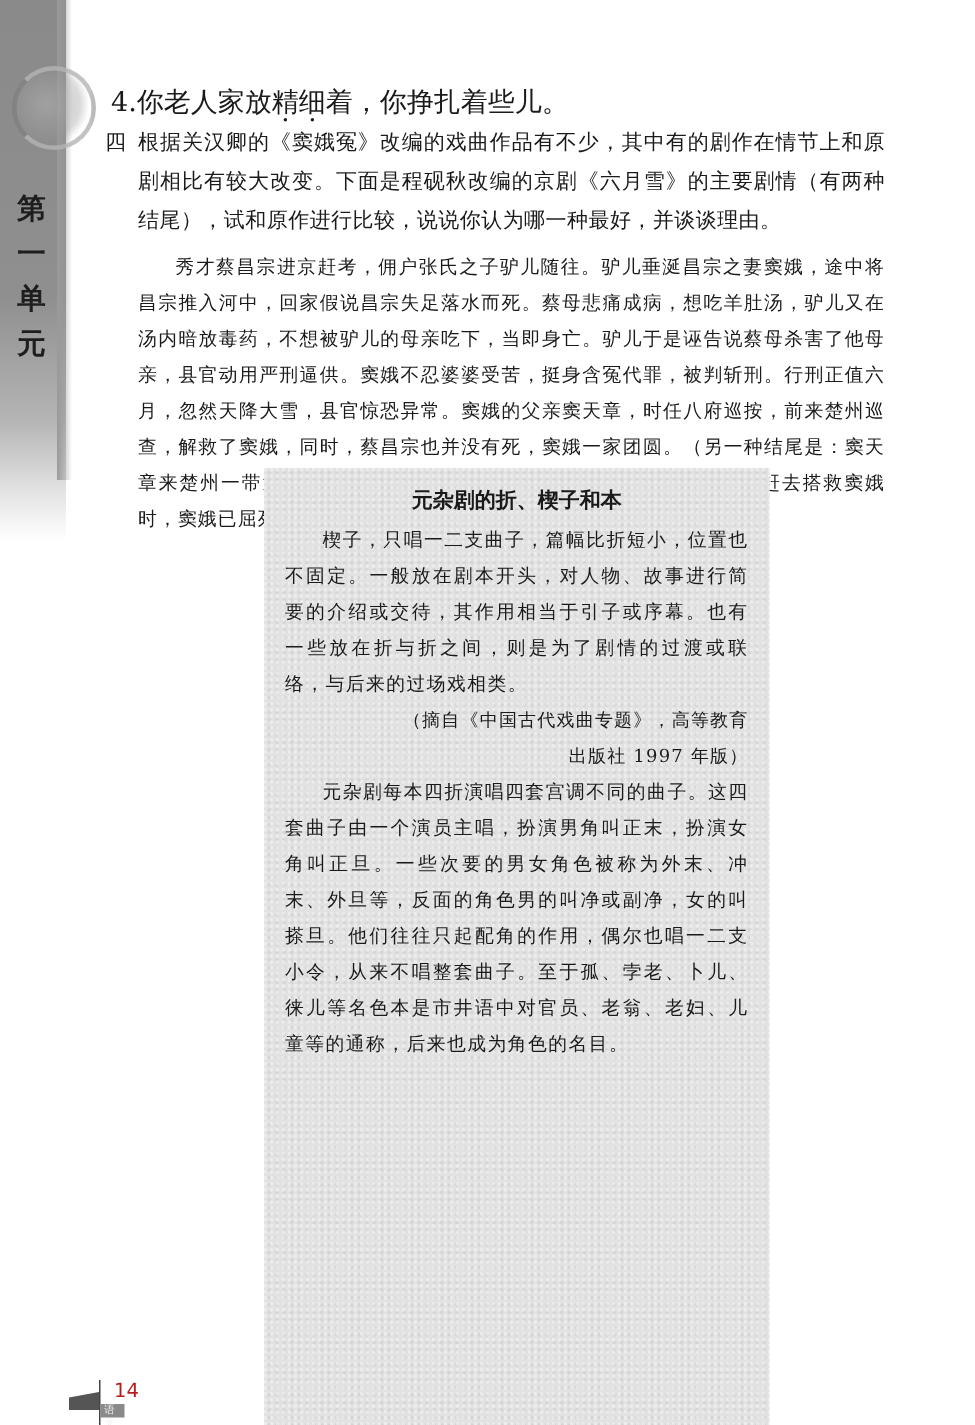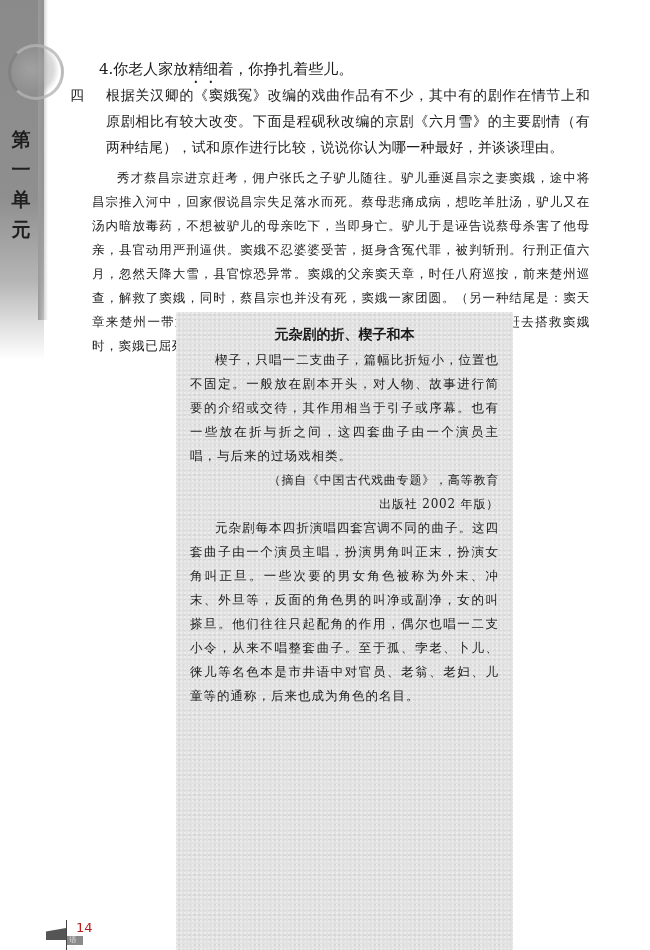--- a/index.html
+++ b/index.html
@@ -27,29 +27,29 @@
   .unit-title {
     position: absolute; left: 6px; top: 128px; width: 30px;
     display: flex; flex-direction: column; align-items: center; gap: 8px;
     font-family: "DejaVu Sans", "Liberation Sans", sans-serif;
     font-weight: bold; font-size: 19px; color: #1e1e1e;
   }
   .unit-title span { line-height: 22px; }
 
   
   .main { position: absolute; left: 70px; top: 58px; width: 520px; }
-  .exercise-line { font-size: 15px; line-height: 22px; margin-left: 29px; }
+  .exercise-line { font-size: 18px; line-height: 22px; margin-left: 4px; }
   .emph { position: relative; }
   .emph::after {
     content: "·"; position: absolute; left: 50%; transform: translateX(-50%);
     top: 11px; font-size: 12px; font-weight: bold;
   }
   .q-block { display: flex; margin-top: 2px; }
   .q-num { width: 22px; font-size: 14px; line-height: 26px; flex-shrink: 0; }
-  .q-text { font-size: 14px; line-height: 26px; letter-spacing: 0.3px; text-align: justify; margin-left: 14px; }
+  .q-text { font-size: 14px; line-height: 26px; letter-spacing: 0.3px; text-align: justify; }
   .synopsis {
     margin-left: 22px; margin-top: 6px;
     font-size: 12.5px; line-height: 24px; text-indent: 2em; text-align: justify;
     letter-spacing: 0.8px;
   }
 
   
   .note-box {
     position: absolute; left: 176px; top: 312px; width: 337px; height: 726px;
     background-color: #e2e2e2;
@@ -103,23 +103,23 @@
   <div class="q-block">
     <div class="q-num">四</div>
     <div class="q-text">根据关汉卿的《窦娥冤》改编的戏曲作品有不少，其中有的剧作在情节上和原剧相比有较大改变。下面是程砚秋改编的京剧《六月雪》的主要剧情（有两种结尾），试和原作进行比较，说说你认为哪一种最好，并谈谈理由。</div>
   </div>
 
   <p class="synopsis">秀才蔡昌宗进京赶考，佣户张氏之子驴儿随往。驴儿垂涎昌宗之妻窦娥，途中将昌宗推入河中，回家假说昌宗失足落水而死。蔡母悲痛成病，想吃羊肚汤，驴儿又在汤内暗放毒药，不想被驴儿的母亲吃下，当即身亡。驴儿于是诬告说蔡母杀害了他母亲，县官动用严刑逼供。窦娥不忍婆婆受苦，挺身含冤代罪，被判斩刑。行刑正值六月，忽然天降大雪，县官惊恐异常。窦娥的父亲窦天章，时任八府巡按，前来楚州巡查，解救了窦娥，同时，蔡昌宗也并没有死，窦娥一家团圆。（另一种结尾是：窦天章来楚州一带巡查时，乡民替窦娥喊冤，于是将张驴儿抓获。但当他赶去搭救窦娥时，窦娥已屈死于刑刀之下。）</p>
 </div>
 
 <div class="note-box">
   <div class="note-title">元杂剧的折、楔子和本</div>
-  <p class="note-p">楔子，只唱一二支曲子，篇幅比折短小，位置也不固定。一般放在剧本开头，对人物、故事进行简要的介绍或交待，其作用相当于引子或序幕。也有一些放在折与折之间，这四套曲子由一个演员主唱，与后来的过场戏相类。</p>
+  <p class="note-p">楔子，只唱一二支曲子，篇幅比折短小，位置也不固定。一般放在剧本开头，对人物、故事进行简要的介绍或交待，其作用相当于引子或序幕。也有一些放在折与折之间，则是为了剧情的过渡或联络，与后来的过场戏相类。</p>
   <p class="note-cite">（摘自《中国古代戏曲专题》，高等教育</p>
-  <p class="note-cite">出版社 2002 年版）</p>
+  <p class="note-cite">出版社 1997 年版）</p>
   <p class="note-p">元杂剧每本四折演唱四套宫调不同的曲子。这四套曲子由一个演员主唱，扮演男角叫正末，扮演女角叫正旦。一些次要的男女角色被称为外末、冲末、外旦等，反面的角色男的叫净或副净，女的叫搽旦。他们往往只起配角的作用，偶尔也唱一二支小令，从来不唱整套曲子。至于孤、孛老、卜儿、徕儿等名色本是市井语中对官员、老翁、老妇、儿童等的通称，后来也成为角色的名目。</p>
 
 </div>
 
 <div class="footer-icon"></div>
 <div class="footer-rule"></div>
 <div class="page-num">14</div>
 <div class="subject-bar">语文</div>
 
 </body></html>

